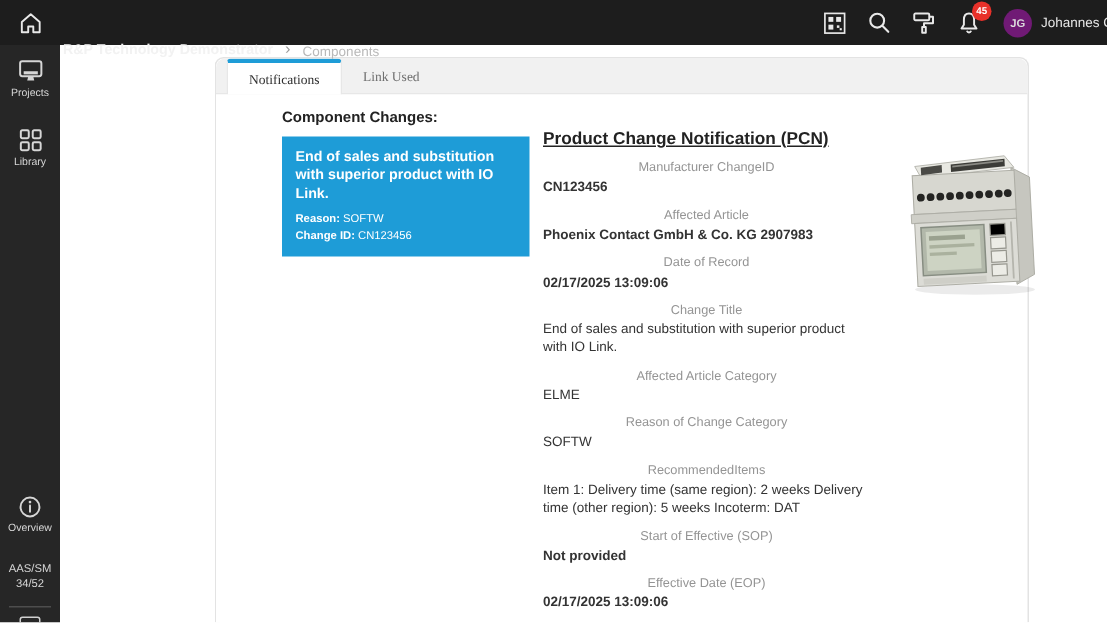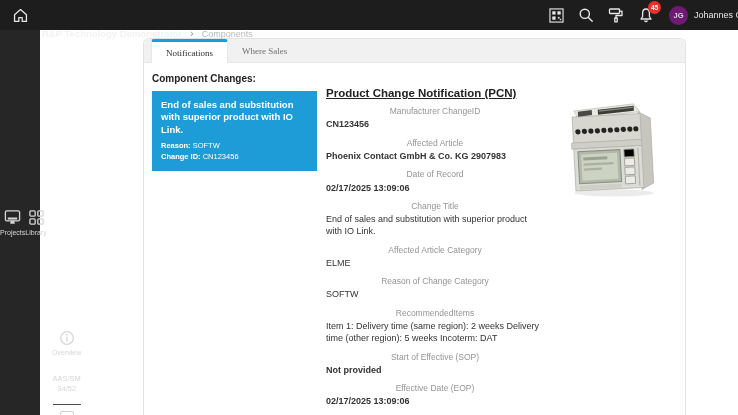--- a/index.html
+++ b/index.html
@@ -20,36 +20,36 @@
   .badge { position:absolute; top:1px; right:0px; min-width:13px; height:13px; padding:0 2px;
            background:#e8312a; border-radius:8px; color:#fff; font-size:6.5px; font-weight:bold;
            display:flex; align-items:center; justify-content:center; }
   .avatar { width:19px; height:19px; border-radius:50%; background:#701a75; color:#dcdcdc;
             font-size:7.5px; font-weight:bold; display:flex; align-items:center; justify-content:center;
             margin:0 6px 0 8px; cursor:pointer; }
   .username { color:#e8e8e8; font-size:9px; white-space:nowrap; width:44px; overflow:hidden; }
 
   
   .sidebar { position:absolute; left:0; top:30px; width:40px; height:385px; background:#262626; z-index:20;
-             display:flex; align-items:center; }
+             display:flex; flex-direction:column; align-items:center; }
   .side-item { width:40px; padding:9px 0 8px; display:flex; flex-direction:column; align-items:center; gap:3px; cursor:pointer; }
   .side-label { color:#d6d6d6; font-size:7px; text-align:center; line-height:1.25; }
   .side-bottom { margin-top:auto; width:40px; display:flex; flex-direction:column; align-items:center; }
   .aas { color:#d6d6d6; font-size:7.5px; text-align:center; line-height:1.35; padding:8px 0 10px; }
   .side-divider { width:28px; height:1px; background:#4d4d4d; margin-bottom:6px; }
   .partial-icon { width:14px; height:10px; border:1.4px solid #cfcfcf; border-radius:2px; margin-bottom:-6px; }
 
   
   .panel { position:absolute; left:143px; top:38px; width:543px; height:377px; background:#ffffff;
            border:1px solid #e3e3e3; border-bottom:none; border-radius:6px 6px 0 0; }
   .tabbar { height:24px; background:#f1f1f1; border-radius:6px 6px 0 0; display:flex; border-bottom:1px solid #e7e7e7;font-family:Liberation Serif, serif; }
   .tab { padding:0 14px; font-size:9px; display:flex; align-items:center; cursor:pointer; color:#6f6f6f; }
   .tab.active { background:#ffffff; color:#2e2e2e; border-top:3px solid #1e9cd7; border-radius:3px 3px 0 0;
                 margin-left:7px; margin-bottom:-1px; border-right:1px solid #e7e7e7; border-left:1px solid #e7e7e7; }
-  .panel-body { position:relative; height:352px; }
+  .panel-body { position:relative; height:352px;margin-left:36px; }
   .section-title { position:absolute; left:8px; top:10px; font-size:10px; font-weight:bold; color:#222; }
 
   
   .change-card { position:absolute; left:8px; top:28px; width:165px; min-height:68px;
                  background:#1e9cd7; color:#ffffff; padding:8px 9px; cursor:pointer; }
   .change-card .card-title { font-size:9.5px; font-weight:bold; line-height:1.3; margin-bottom:4px; }
   .card-meta { font-size:7.5px; line-height:1.5; }
   .card-meta b { font-weight:bold; }
 
   
@@ -164,21 +164,21 @@
       <div>34/52</div>
     </div>
     <div class="side-divider"></div>
     <div class="partial-icon"></div>
   </div>
 </div>
 
 <div class="panel">
   <div class="tabbar">
     <div class="tab active">Notifications</div>
-    <div class="tab">Where Sales</div>
+    <div class="tab">Link Used</div>
   </div>
 
   <div class="panel-body">
     <div class="section-title">Component Changes:</div>
 
     <div class="change-card">
       <div class="card-title">End of sales and substitution with superior product with IO Link.</div>
       <div class="card-meta">
         <b>Reason:</b> <span>SOFTW</span>
       </div>

